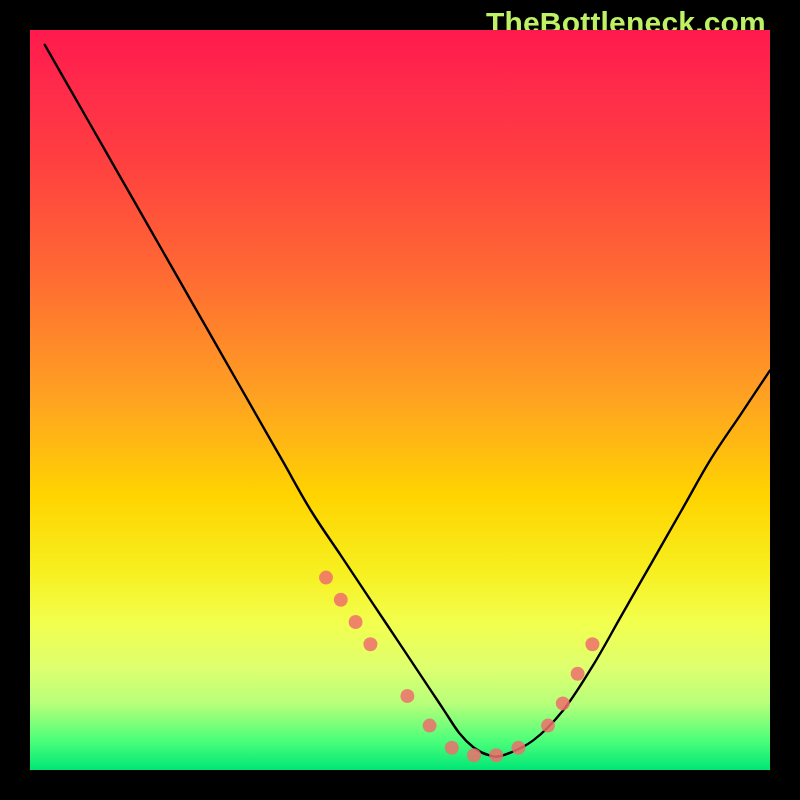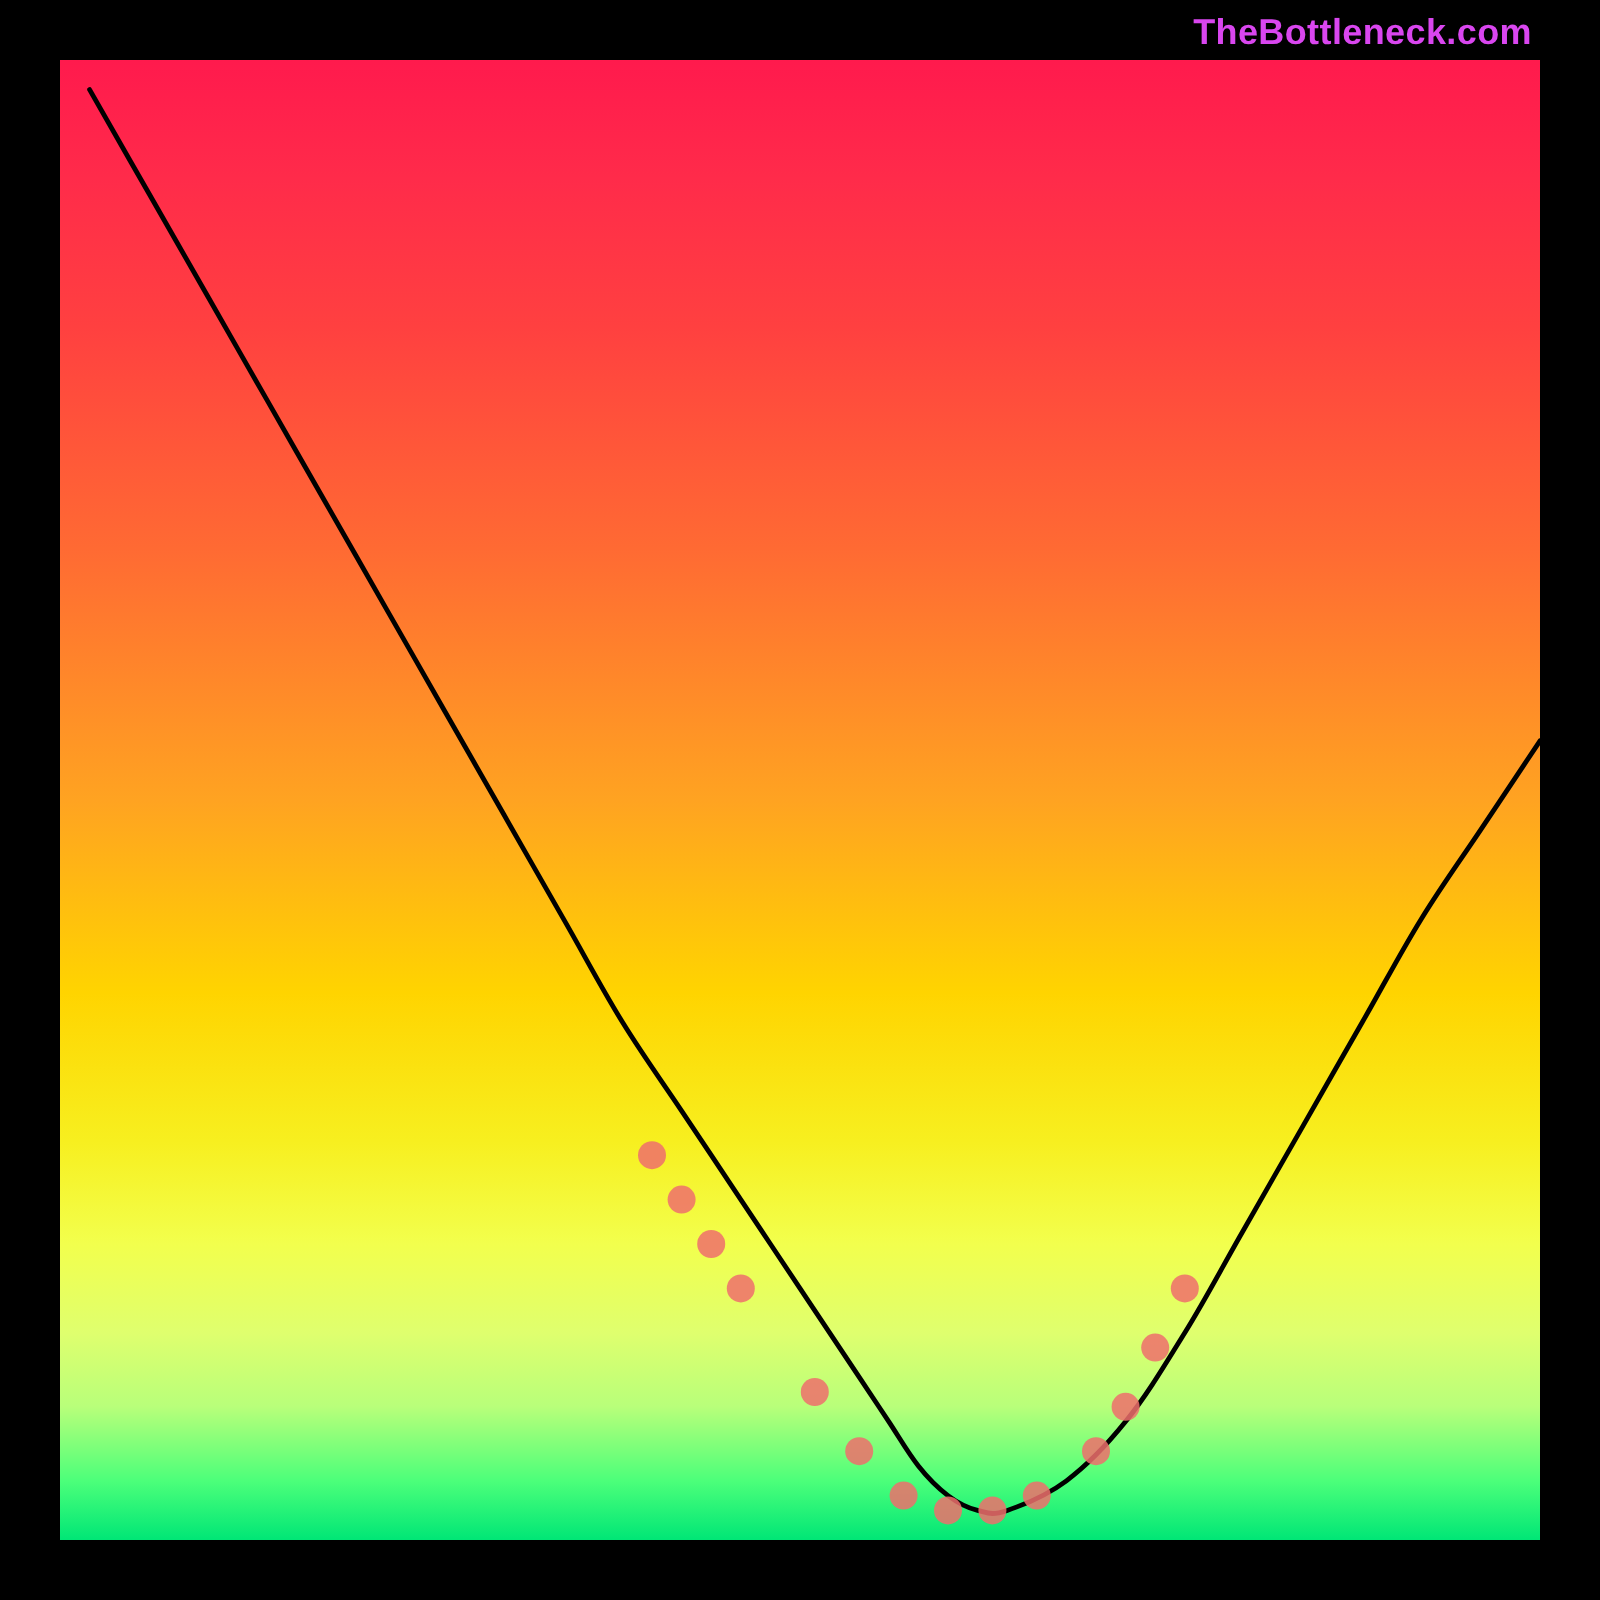--- a/index.html
+++ b/index.html
@@ -37,22 +37,22 @@
       #dfff6e 86%,
       #b8ff7a 91%,
       #4cff7a 96%,
       #00e676 100%
     );
   }
   .watermark {
     position: absolute;
     top: 6px;
     right: 34px;
-    color: #d946ef;
-    font-size: 18px;
+    color: #bef264;
+    font-size: 30px;
     font-weight: 600;
     letter-spacing: 0.2px;
     user-select: none;
   }
   svg.curve {
     position: absolute;
     left: 0;
     top: 0;
     width: 740px;
     height: 740px;

